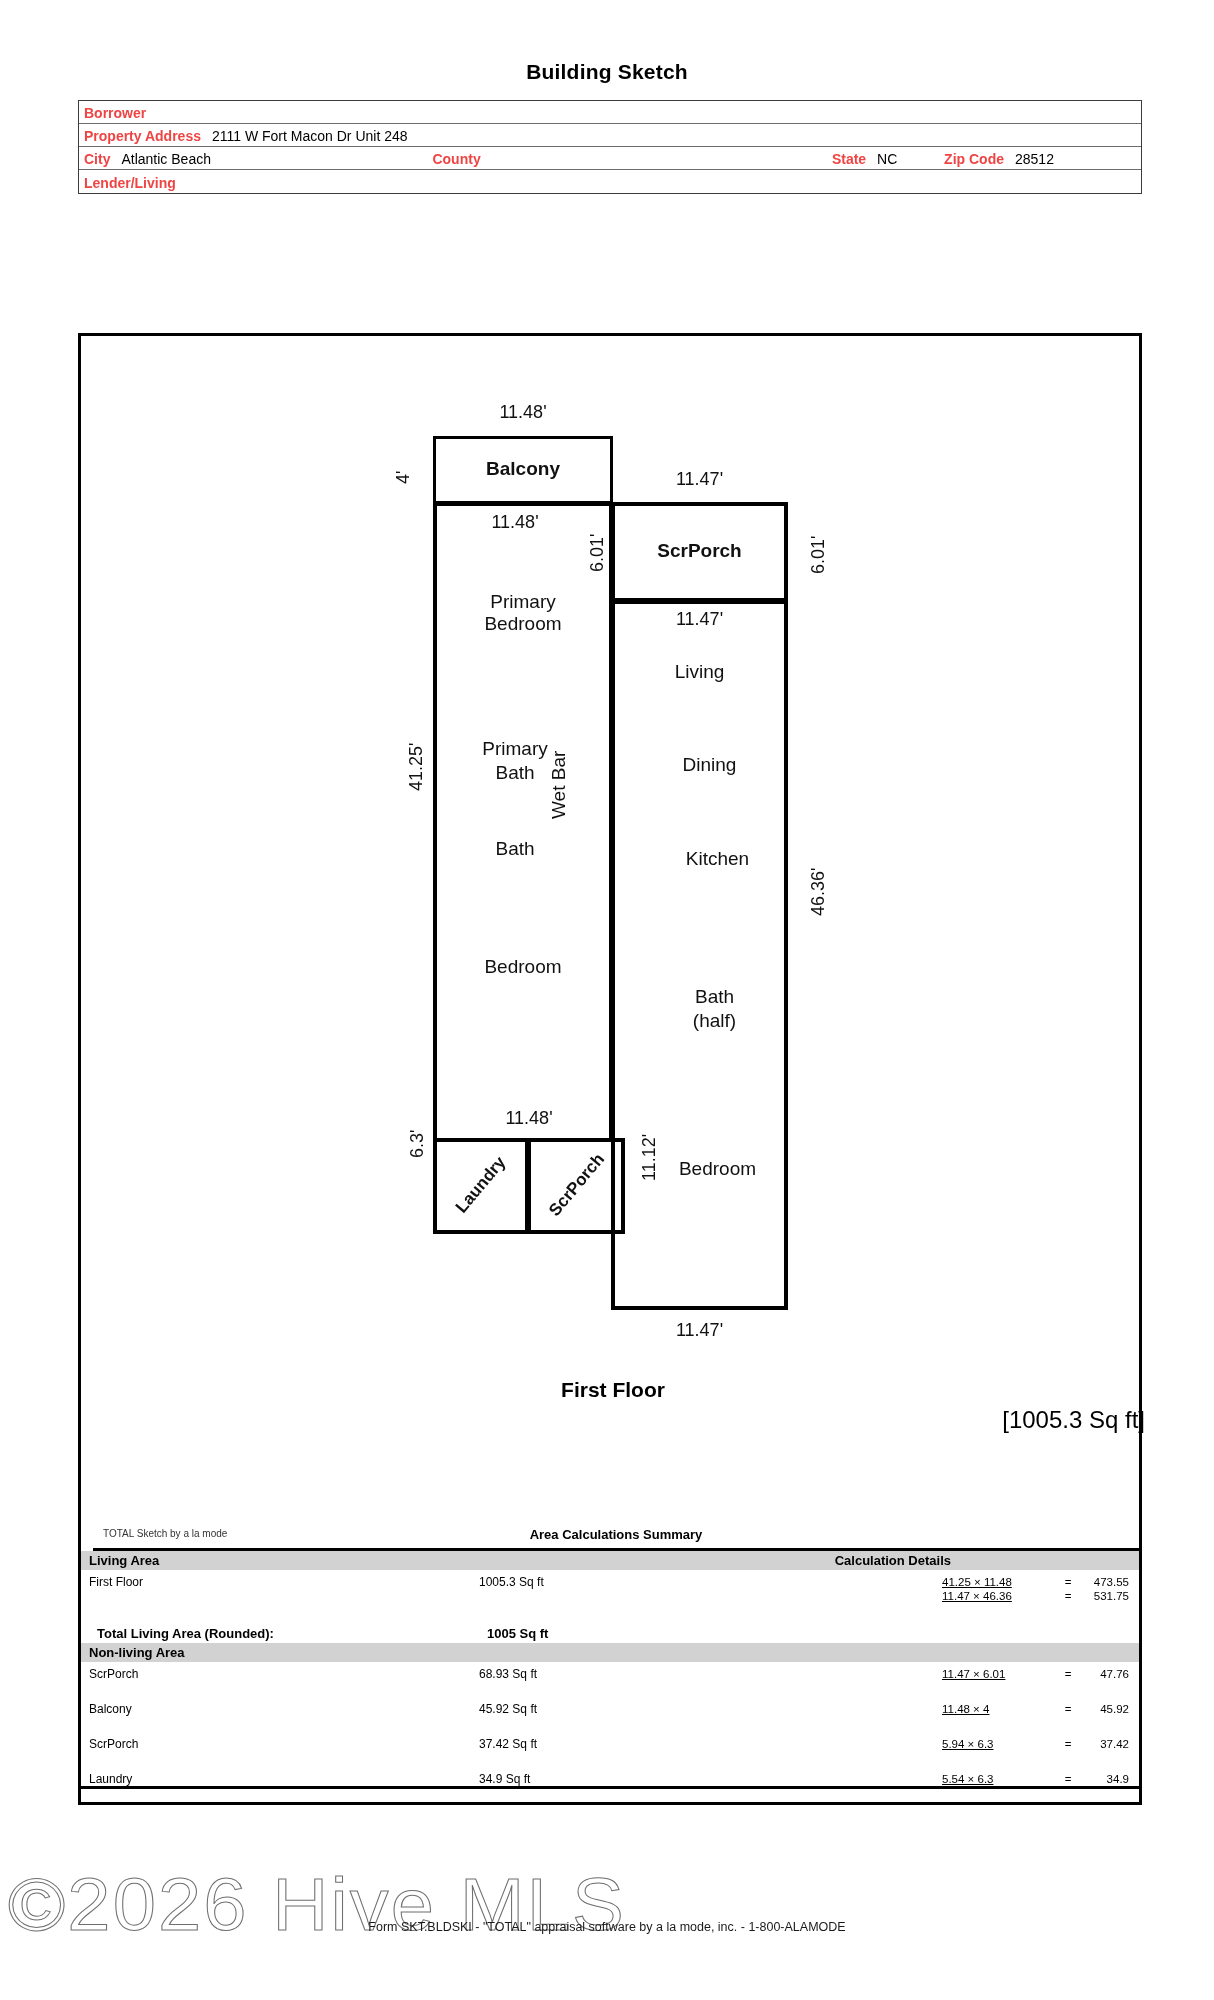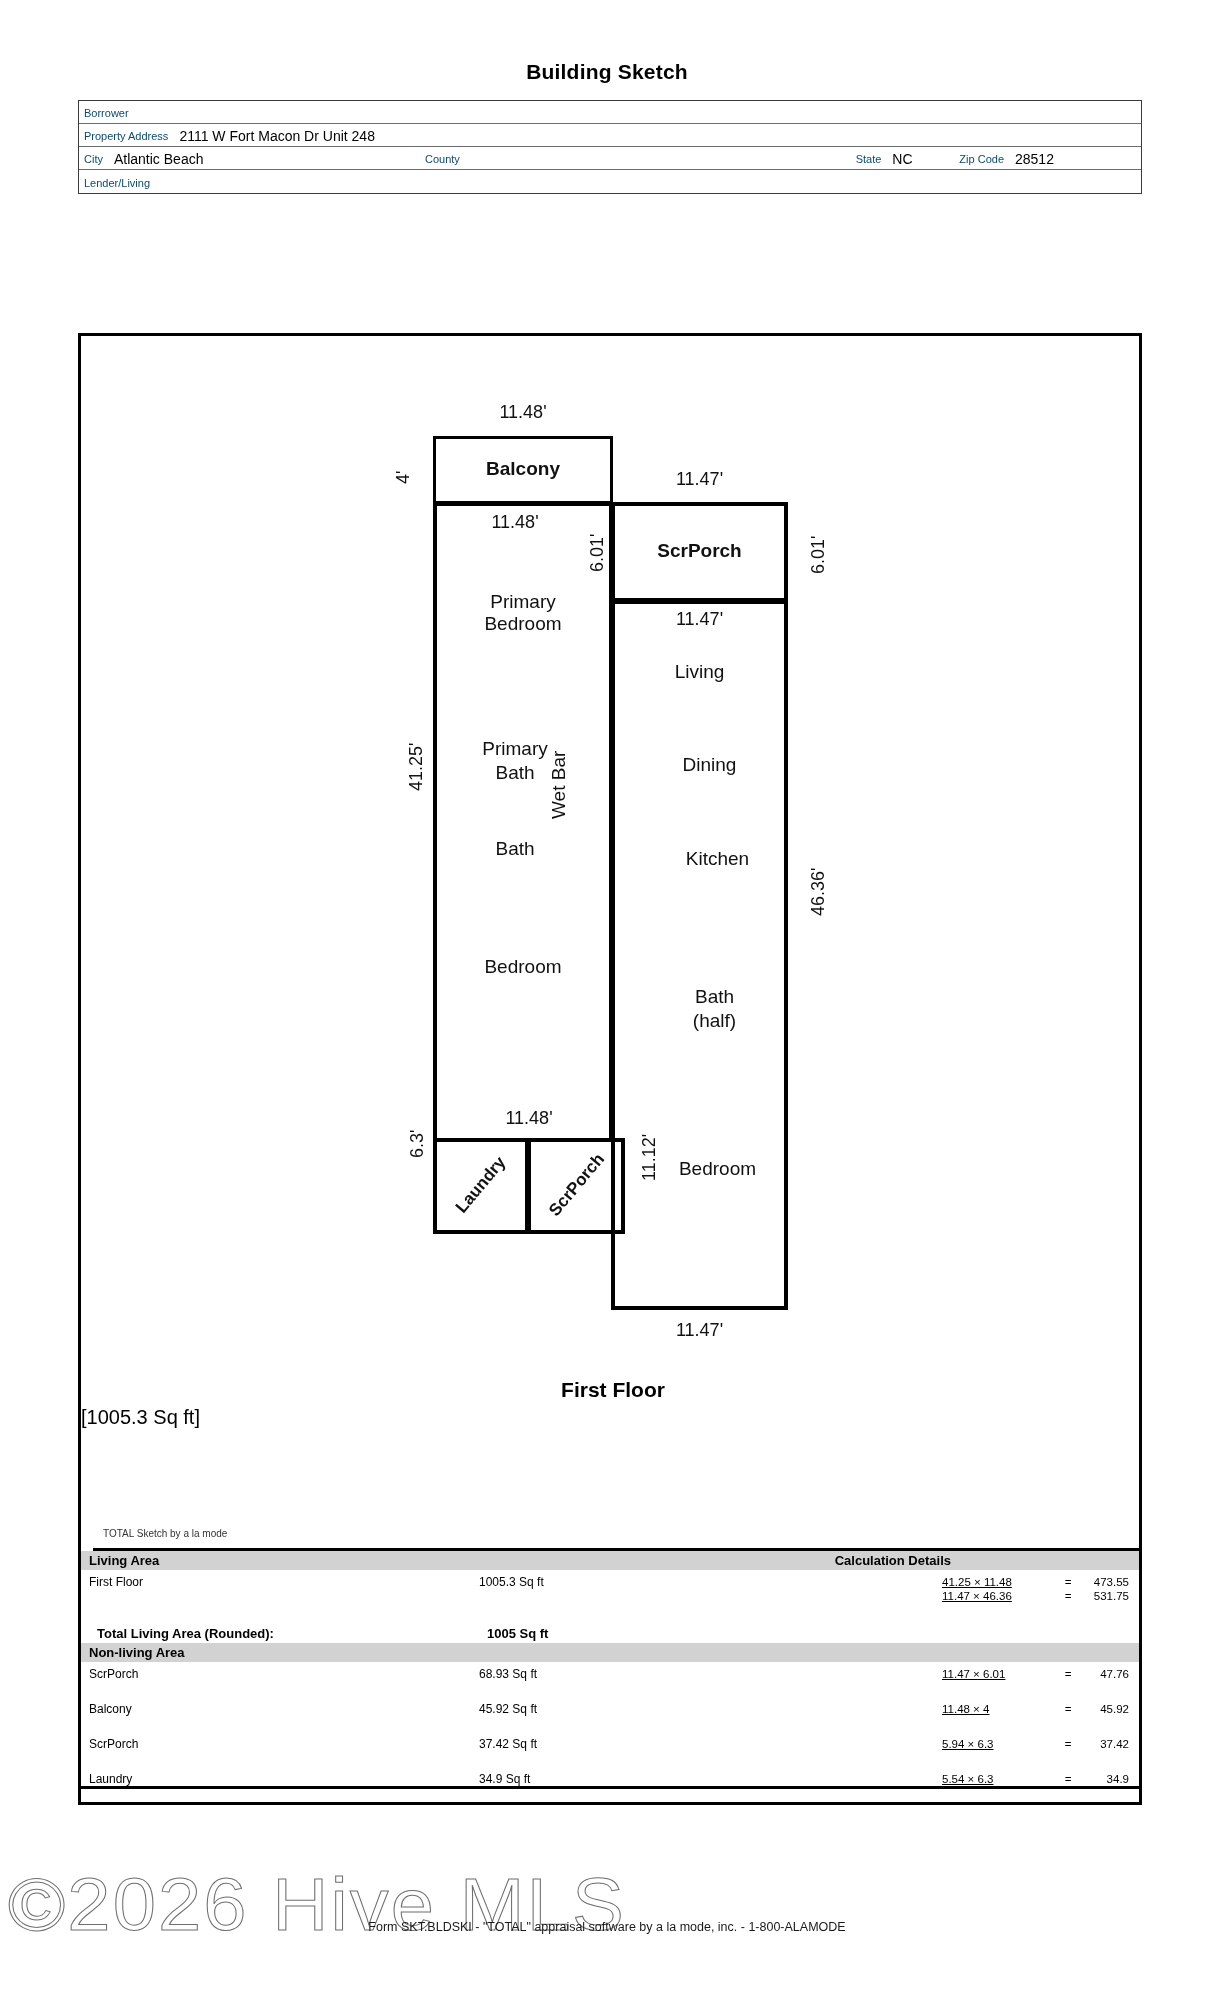--- a/index.html
+++ b/index.html
@@ -25,23 +25,23 @@
     border:1px solid #3b3b3b;
     box-sizing:border-box;
   }
   .hdr-row{
     display:flex; align-items:flex-end;
     height:23px; border-bottom:1px solid #6d6d6d;
     box-sizing:border-box; position:relative;
   }
   .hdr-row:last-child{ border-bottom:none; }
   .hdr-lbl{
-    font-size:11px; line-height:13px;
+    font-size:14px; line-height:13px;
     padding:0 5px 3px 5px;
-    white-space:nowrap; color:#0c4a6e;
+    white-space:nowrap; color:#ef4444;font-weight:bold;
   }
   .hdr-val{
     font-size:14px; line-height:15px; padding:0 6px 2px 6px;
     white-space:nowrap;
     margin-top:41px;
   }
   .spacer{ flex:1 1 auto; }
 
   
   .sketch-frame{
@@ -67,22 +67,22 @@
   .dim{
     position:absolute; font-size:18px; line-height:20px;
     white-space:nowrap; color:#111;
   }
 
   .floor-title{
     position:absolute; width:100%; text-align:center;
     font-size:21px; font-weight:bold;
   }
   .floor-area{
-    position:absolute; width:100%; text-align:left;
-    font-size:20px;
+    position:absolute; width:100%; text-align:right;
+    font-size:24px;
   }
 
   
   .calc{
     position:absolute; left:78px; top:1520px; width:1064px;
     box-sizing:border-box;
     border-left:3px solid #000; border-right:3px solid #000;
   }
   .calc-top{
     position:relative; height:28px;
@@ -258,20 +258,21 @@
     <div class="floor-title" style="left:0; top:1042px;">First Floor</div>
     <div class="floor-area" style="left:0; top:1070px;">[1005.3 Sq ft]</div>
 
   </div>
 </div>
 
 <div class="calc">
 
   <div class="calc-top">
     <div class="calc-credit">TOTAL Sketch by a la mode</div>
+    <div class="calc-heading">Area Calculations Summary</div>
   </div>
 
   <div class="band">
     <span class="b-left">Living Area</span>
     <span class="b-right">Calculation Details</span>
   </div>
 
   <div class="crow" style="min-height:48px;">
     <span class="c-name">First Floor</span>
     <span class="c-area">1005.3 Sq ft</span>

